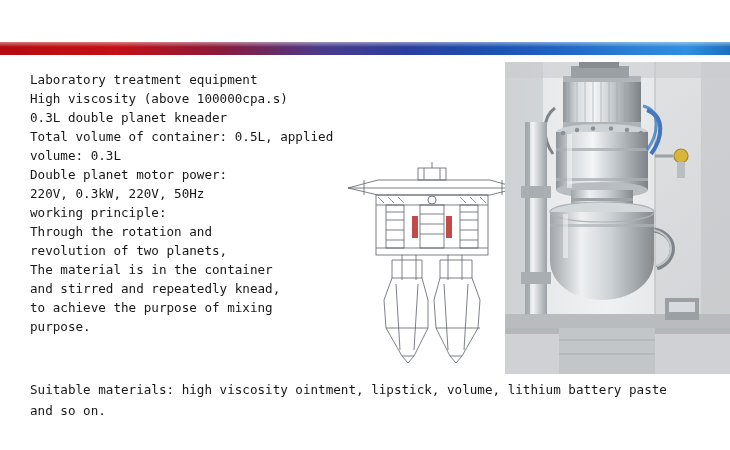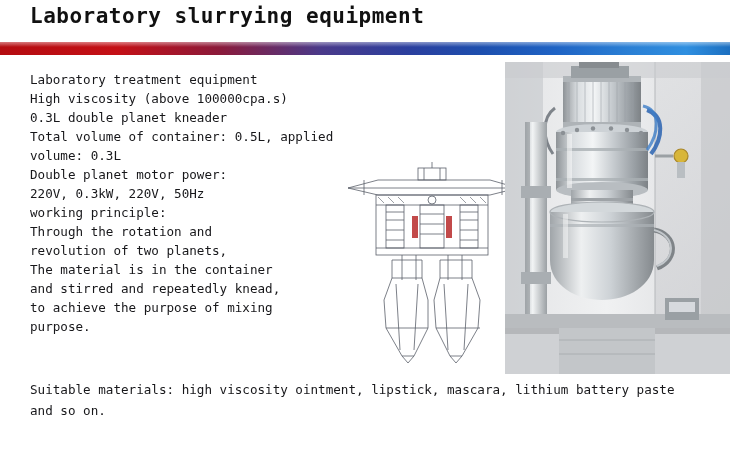--- a/index.html
+++ b/index.html
@@ -93,21 +93,20 @@
     background: #e9eaec;
   }
   .photo svg { display: block; }
   .drawing svg { display: block; }
 </style>
 </head>
 <body>
 
 <div class="page">
 
-  <div class="title">Laboratory slurrying equipment</div>
 
   <div class="divider">
     <div class="sheen"></div>
   </div>
 
   <div class="body-text">Laboratory treatment equipment
 High viscosity (above 100000cpa.s)
 0.3L double planet kneader
 Total volume of container: 0.5L, applied volume: 0.3L
 Double planet motor power:
@@ -270,16 +269,16 @@
       </g>
 
       <rect x="160" y="236" width="34" height="22" fill="#9aa0a4"></rect>
       <rect x="164" y="240" width="26" height="10" fill="#d7dade"></rect>
 
       <rect x="62" y="72" width="5" height="54" fill="#ffffff" opacity="0.5"></rect>
       <rect x="58" y="152" width="5" height="44" fill="#ffffff" opacity="0.45"></rect>
     </svg>
   </div>
 
-  <div class="footer-text">Suitable materials: high viscosity ointment, lipstick, mascara, lithium battery paste
+  <div class="footer-text">Suitable materials: high viscosity ointment, lipstick, volume, lithium battery paste
 and so on.</div>
 
 </div>
 
 </body></html>

